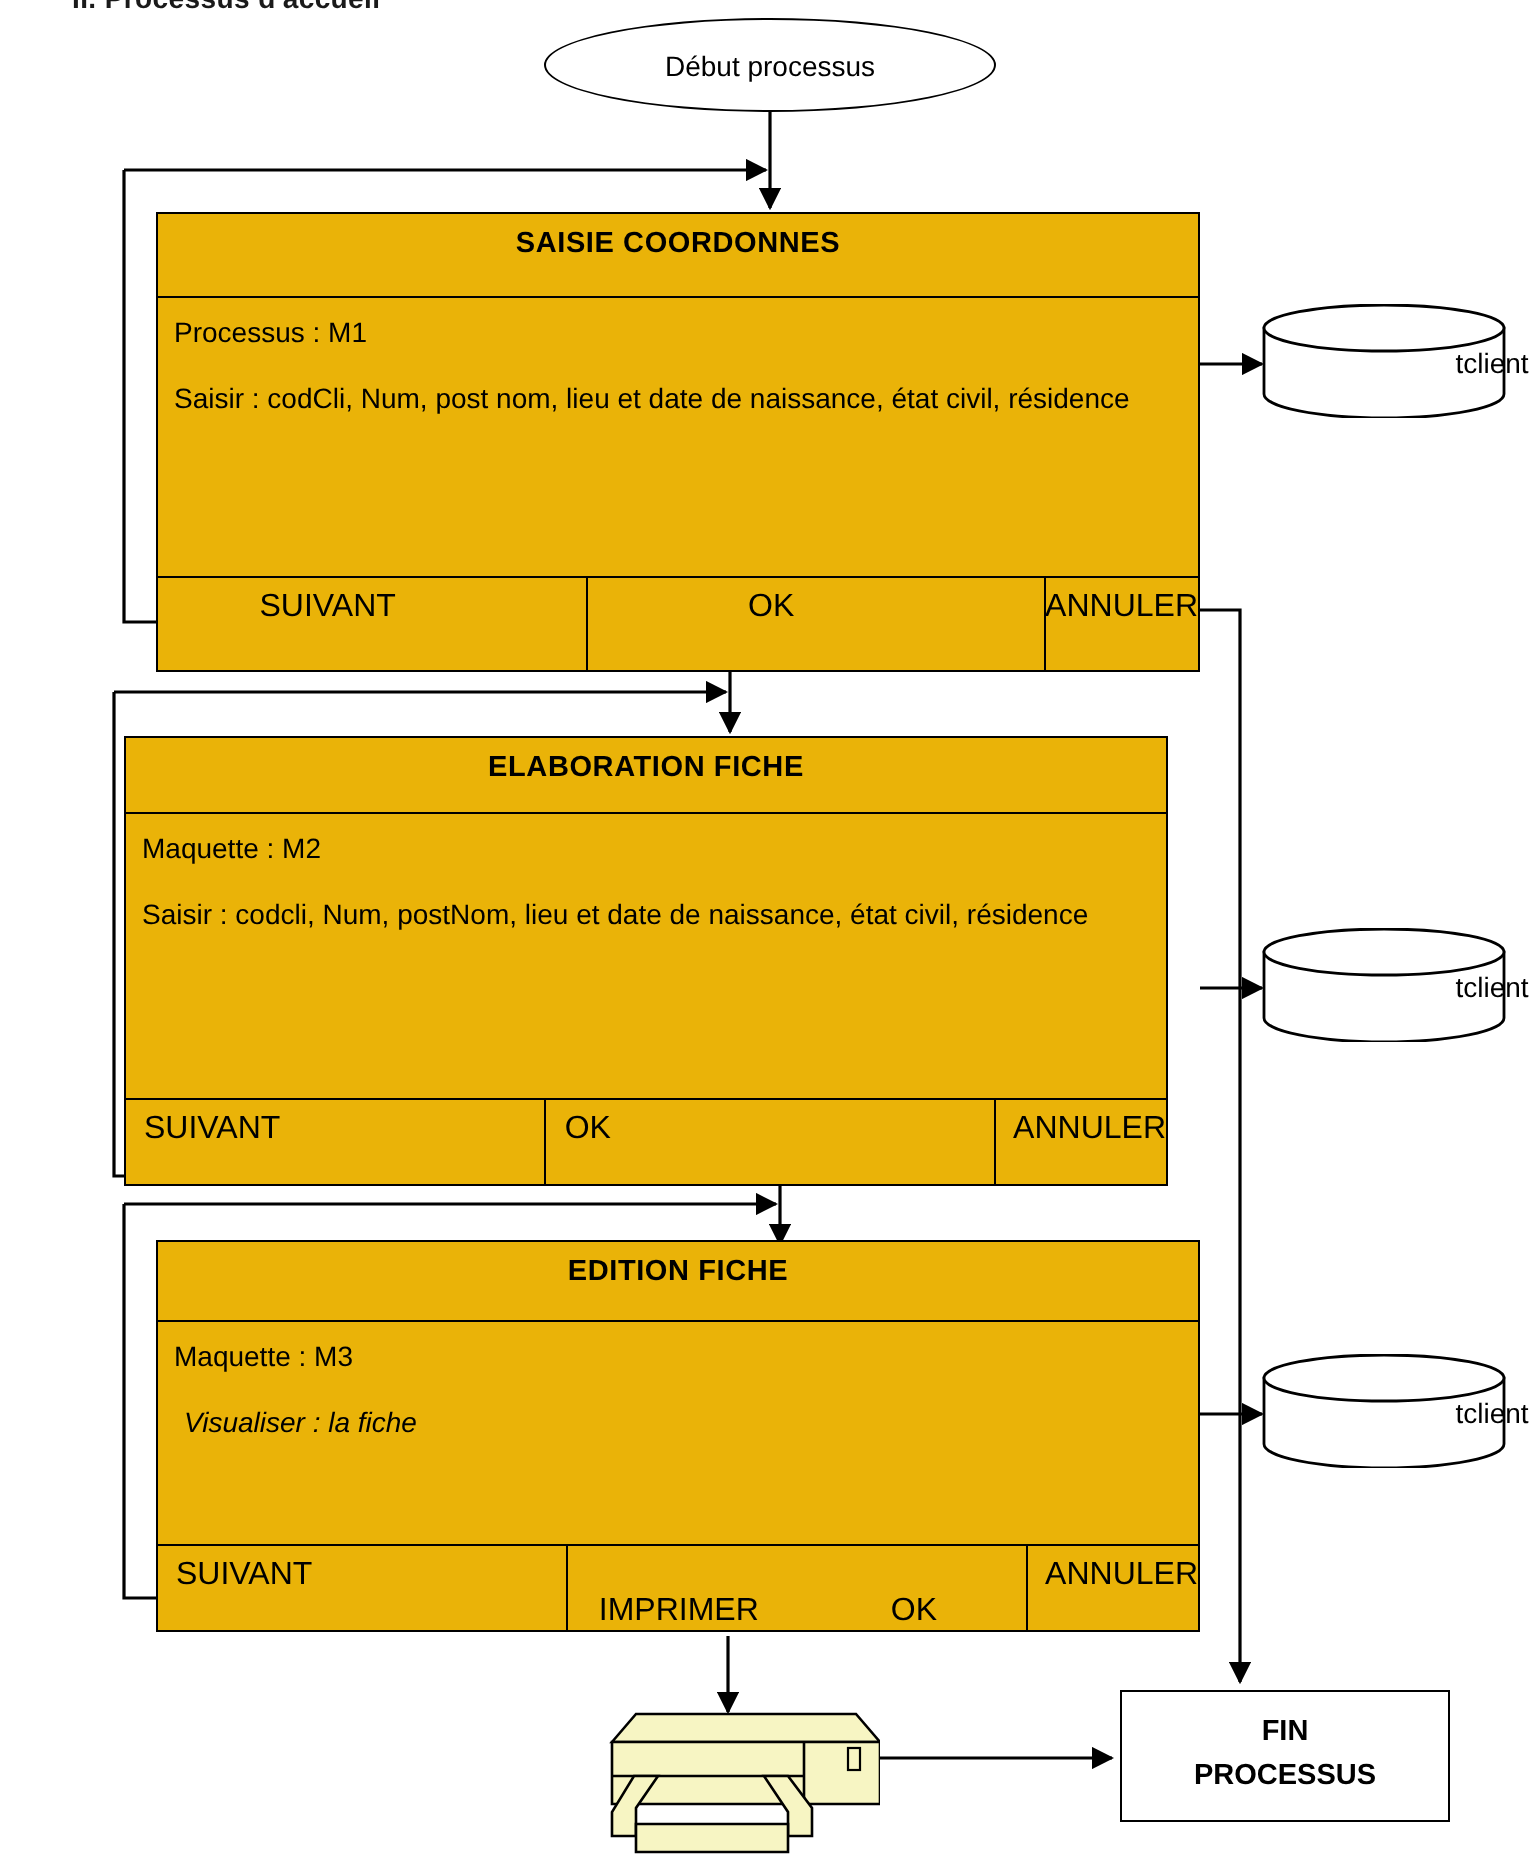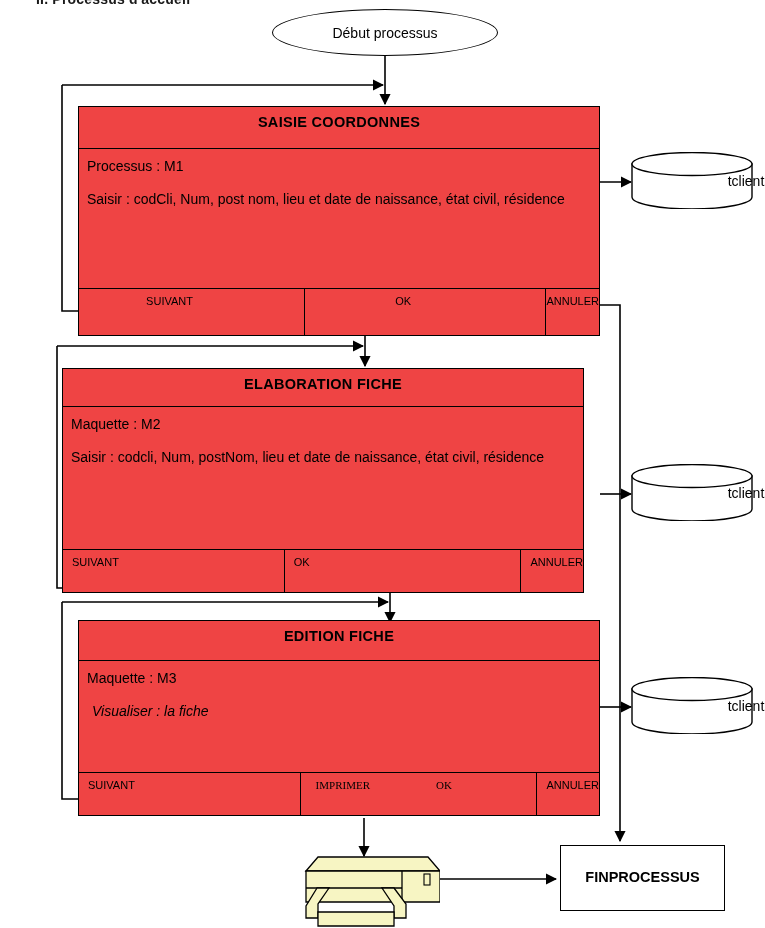--- a/index.html
+++ b/index.html
@@ -55,21 +55,21 @@
   .start-oval span {
     font-size: 14px;
     line-height: 1;
   }
 
   
   .proc-box {
     position: absolute;
     border: 1.5px solid #000;
     box-sizing: border-box;
-    background: #ef4444;
+    background: #eab308;
     display: flex;
     flex-direction: column;
   }
   .proc-title {
     border-bottom: 1.5px solid #000;
     box-sizing: border-box;
     display: flex;
     align-items: flex-start;
     justify-content: center;
     font-weight: bold;
@@ -94,35 +94,34 @@
     padding-left: 5px;
     font-style: italic;
   }
   .btn-row {
     display: flex;
     border-top: 1.5px solid #000;
     box-sizing: border-box;
   }
   .btn-cell {
     box-sizing: border-box;
-    font-size: 11px;
+    font-size: 16px;
     padding-top: 6px;
     position: relative;
   }
   .btn-cell + .btn-cell {
     border-left: 1.5px solid #000;
     margin-left: 44px;
   }
   .btn-cell.center { text-align: center; }
   .btn-cell.left   { text-align: left; padding-left: 9px; }
   .btn-cell.dual {
     display: flex;
-    align-items: flex-start;
+    align-items: flex-end;
     padding-left: 15px;
-    font-family: Liberation Serif, serif;
   }
   .btn-cell.dual .sub-a { flex: 0 0 auto; }
   .btn-cell.dual .sub-b { margin-left: 66px; }
 
   
   .db {
     position: absolute;
     width: 122px;
     height: 57px;
   }
@@ -142,21 +141,21 @@
   .end-box {
     position: absolute;
     left: 560px;
     top: 845px;
     width: 165px;
     height: 66px;
     border: 1.5px solid #000;
     box-sizing: border-box;
     background: #fff;
     display: flex;
-    flex-direction: row;
+    flex-direction: column;
     align-items: center;
     justify-content: center;
     font-weight: bold;
     font-size: 14.5px;
     line-height: 1.5;
     text-align: center;
   }
 
   
   .printer {

